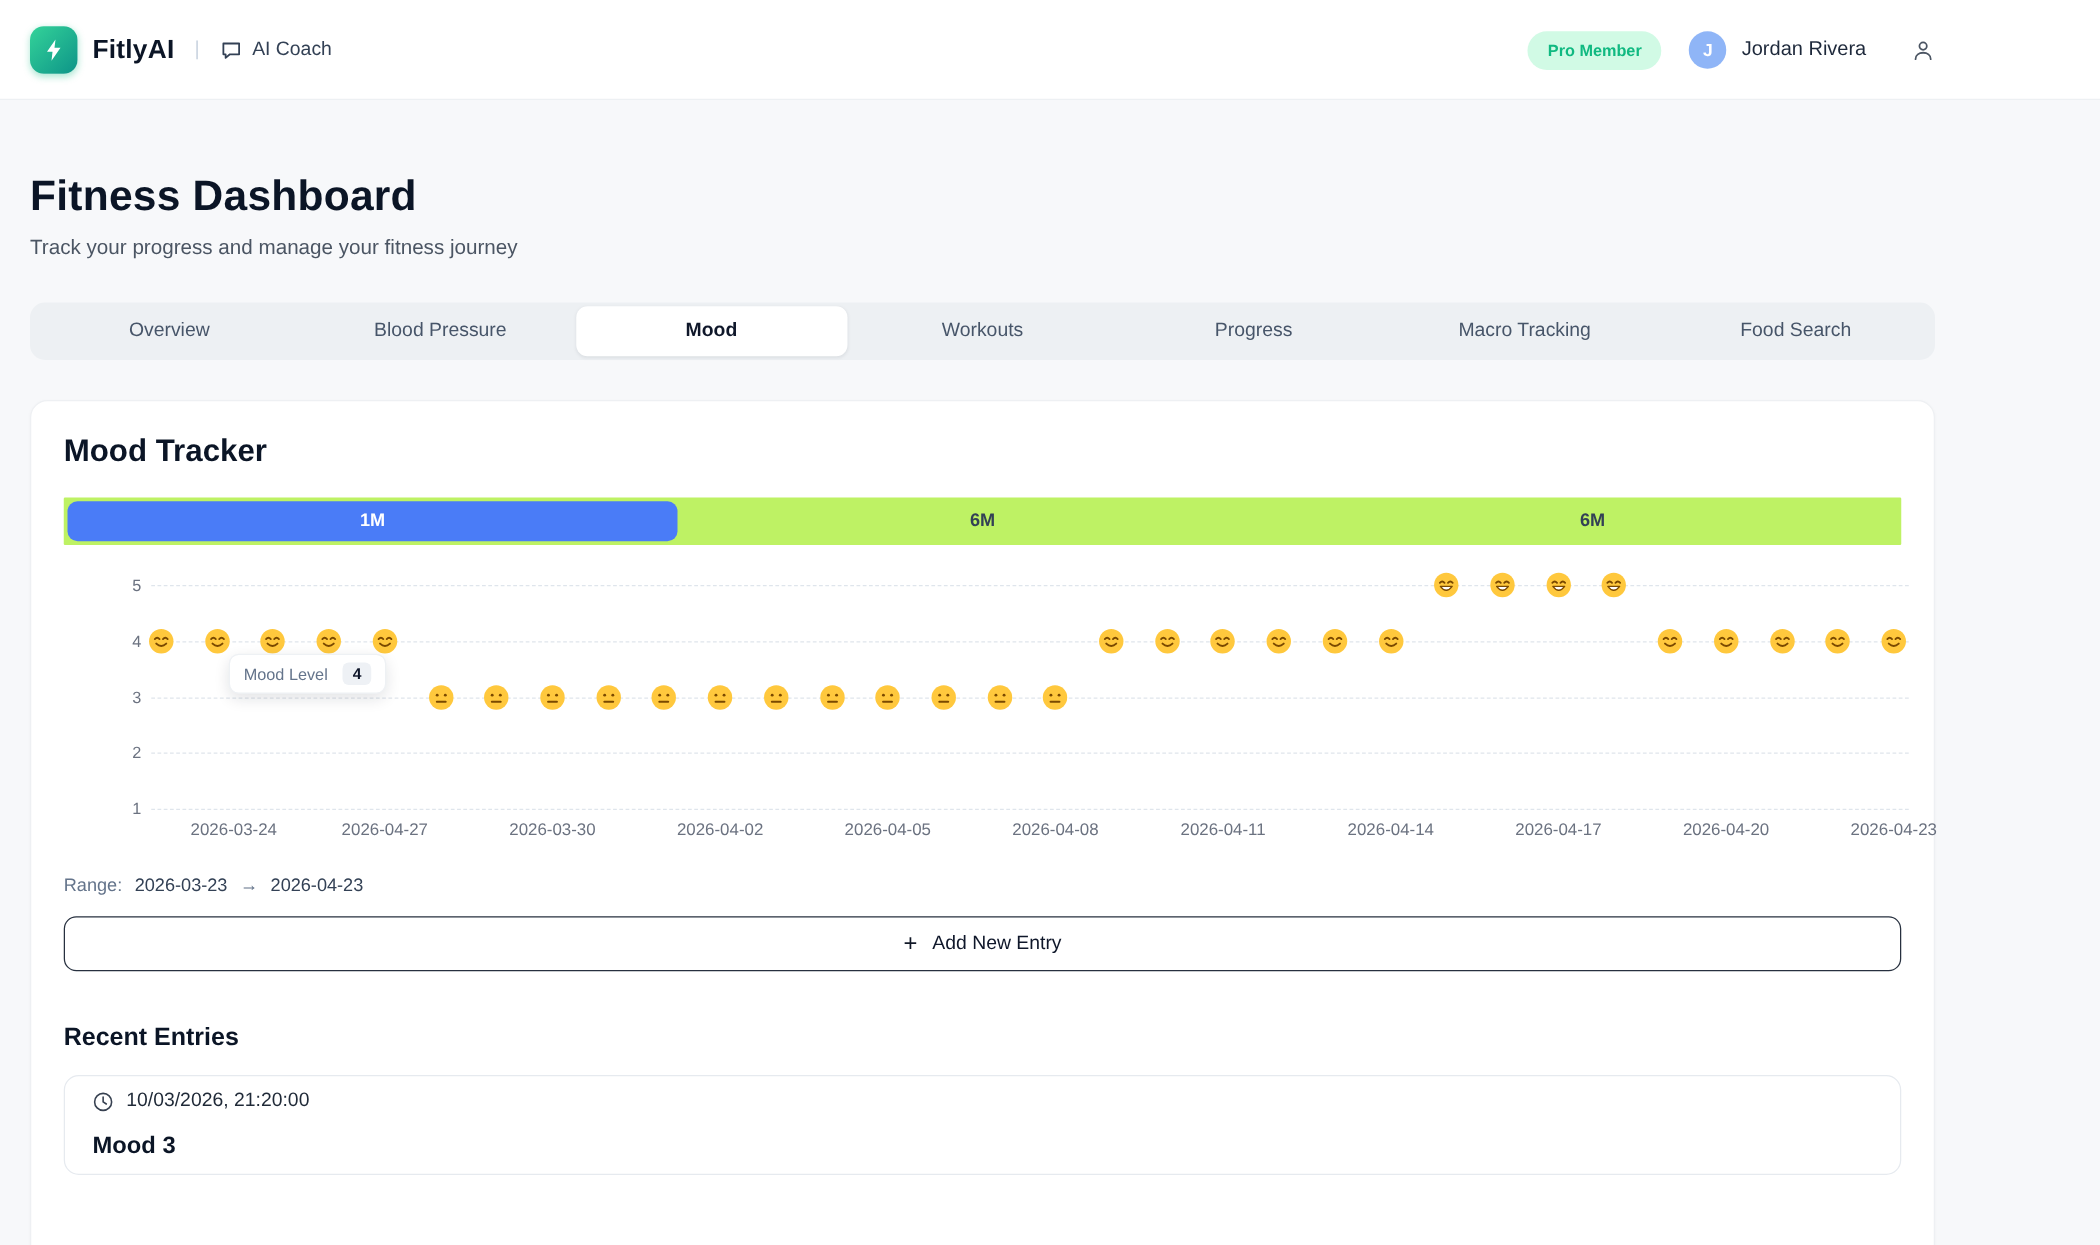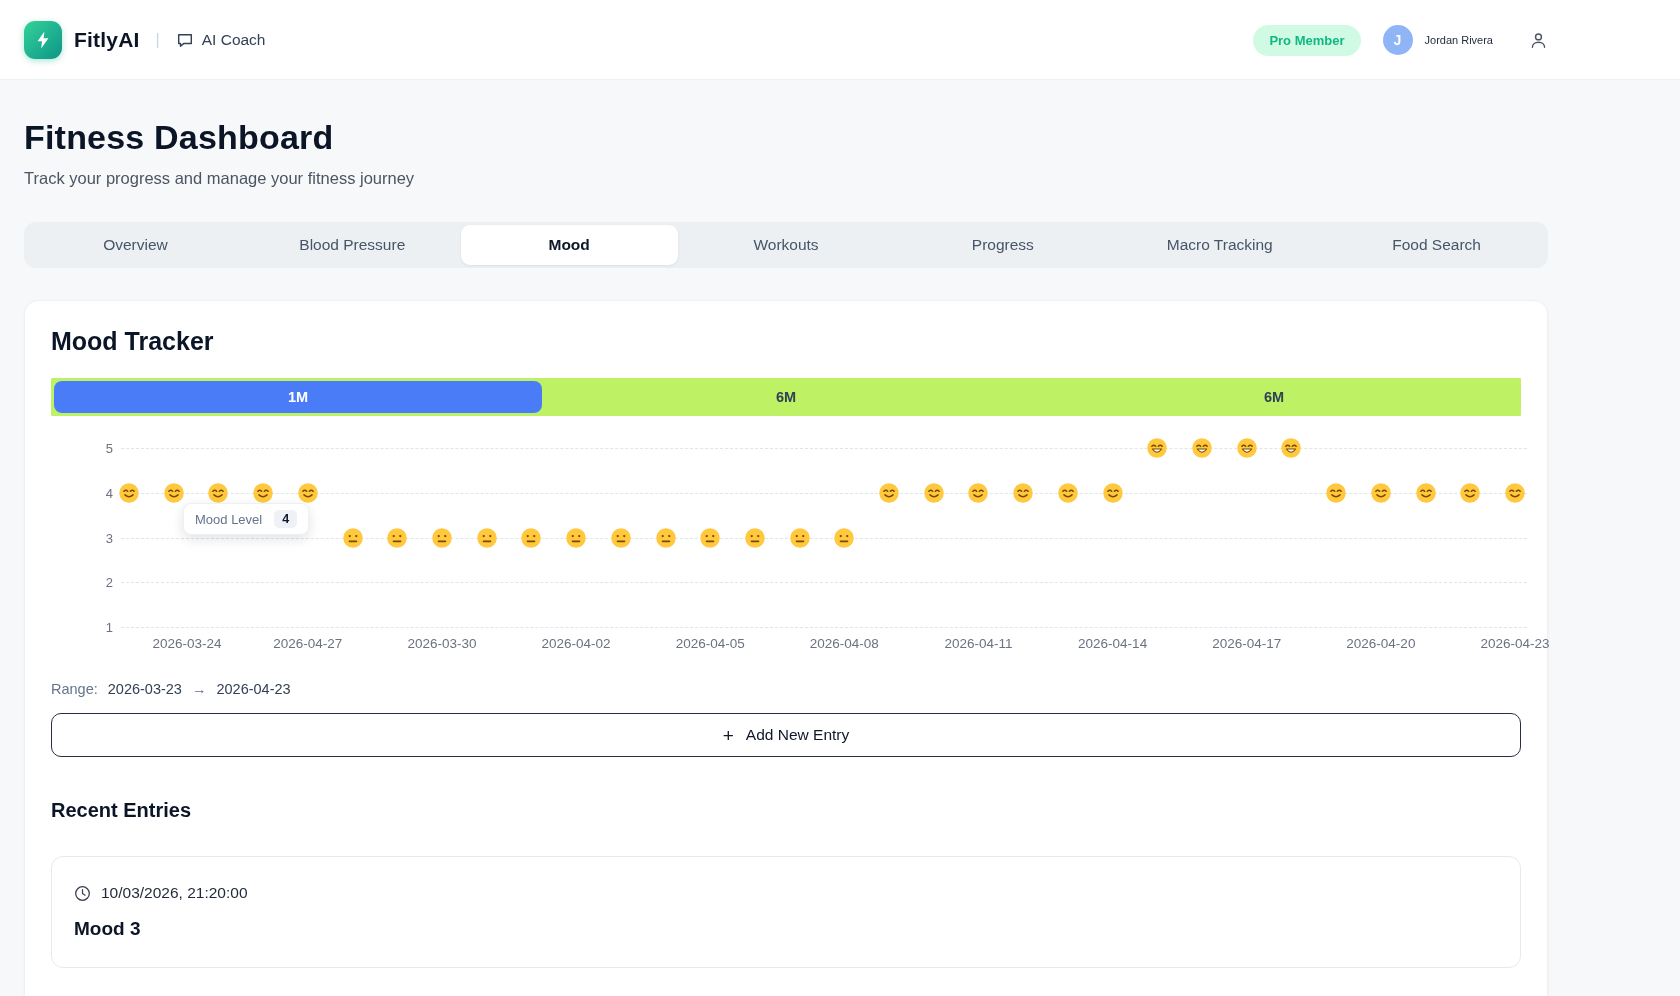--- a/index.html
+++ b/index.html
@@ -25,25 +25,25 @@
   .topbar-right { margin-left:auto; display:flex; align-items:center; gap:22px; }
   .pro-badge {
     background:#d1fae5; color:#10b981; font-size:13px; font-weight:700;
     padding:8px 16px; border-radius:999px;
   }
   .user-chip { display:flex; align-items:center; gap:12px; }
   .avatar {
     width:30px; height:30px; border-radius:50%; background:#8fb5f7; color:#ffffff;
     display:flex; align-items:center; justify-content:center; font-size:14px; font-weight:700;
   }
-  .user-name { font-size:11px; color:#1e293b; }
+  .user-name { font-size:16px; color:#1e293b; }
   .person-icon { margin-left:14px; display:flex; cursor:pointer; }
 
   
-  .page-head { margin-top:38px; }
+  .page-head { margin-top:58px; }
   .page-title { font-size:34px; font-weight:800; color:#0b1526; letter-spacing:.2px; }
   .page-subtitle { margin-top:12px; font-size:16.5px; color:#4b5563; }
 
   
   .tabs {
     margin-top:34px; background:#edf0f3; border-radius:12px; padding:3px;
     display:flex; height:46px;
   }
   .tab {
     flex:1; border:none; background:transparent; border-radius:9px;
@@ -100,22 +100,22 @@
     margin-top:16px; width:100%; height:44px; background:#ffffff;
     border:1.5px solid #27303f; border-radius:10px; cursor:pointer;
     display:flex; align-items:center; justify-content:center; gap:12px;
     font-family:inherit; font-size:15.5px; color:#0f172a;
   }
   .add-btn .plus { font-size:19px; color:#111827; line-height:1; }
 
   
   .recent-title { margin-top:42px; font-size:20px; font-weight:800; color:#0b1526; }
   .entry-card {
-    margin-top:34px; border:1px solid #e6eaef; border-radius:12px; background:#ffffff;
-    padding:27px 22px; cursor:pointer;
+    margin-top:18px; border:1px solid #e6eaef; border-radius:12px; background:#ffffff;
+    padding:11px 22px; cursor:pointer;
   }
   .entry-time { display:flex; align-items:center; gap:10px; font-size:15.5px; color:#1f2937; }
   .entry-mood { margin-top:16px; font-size:19px; font-weight:700; color:#0b1526; }
 </style>
 </head>
 <body>
 
 <header class="topbar">
   <div class="container topbar-inner">
     <div class="logo-box">

